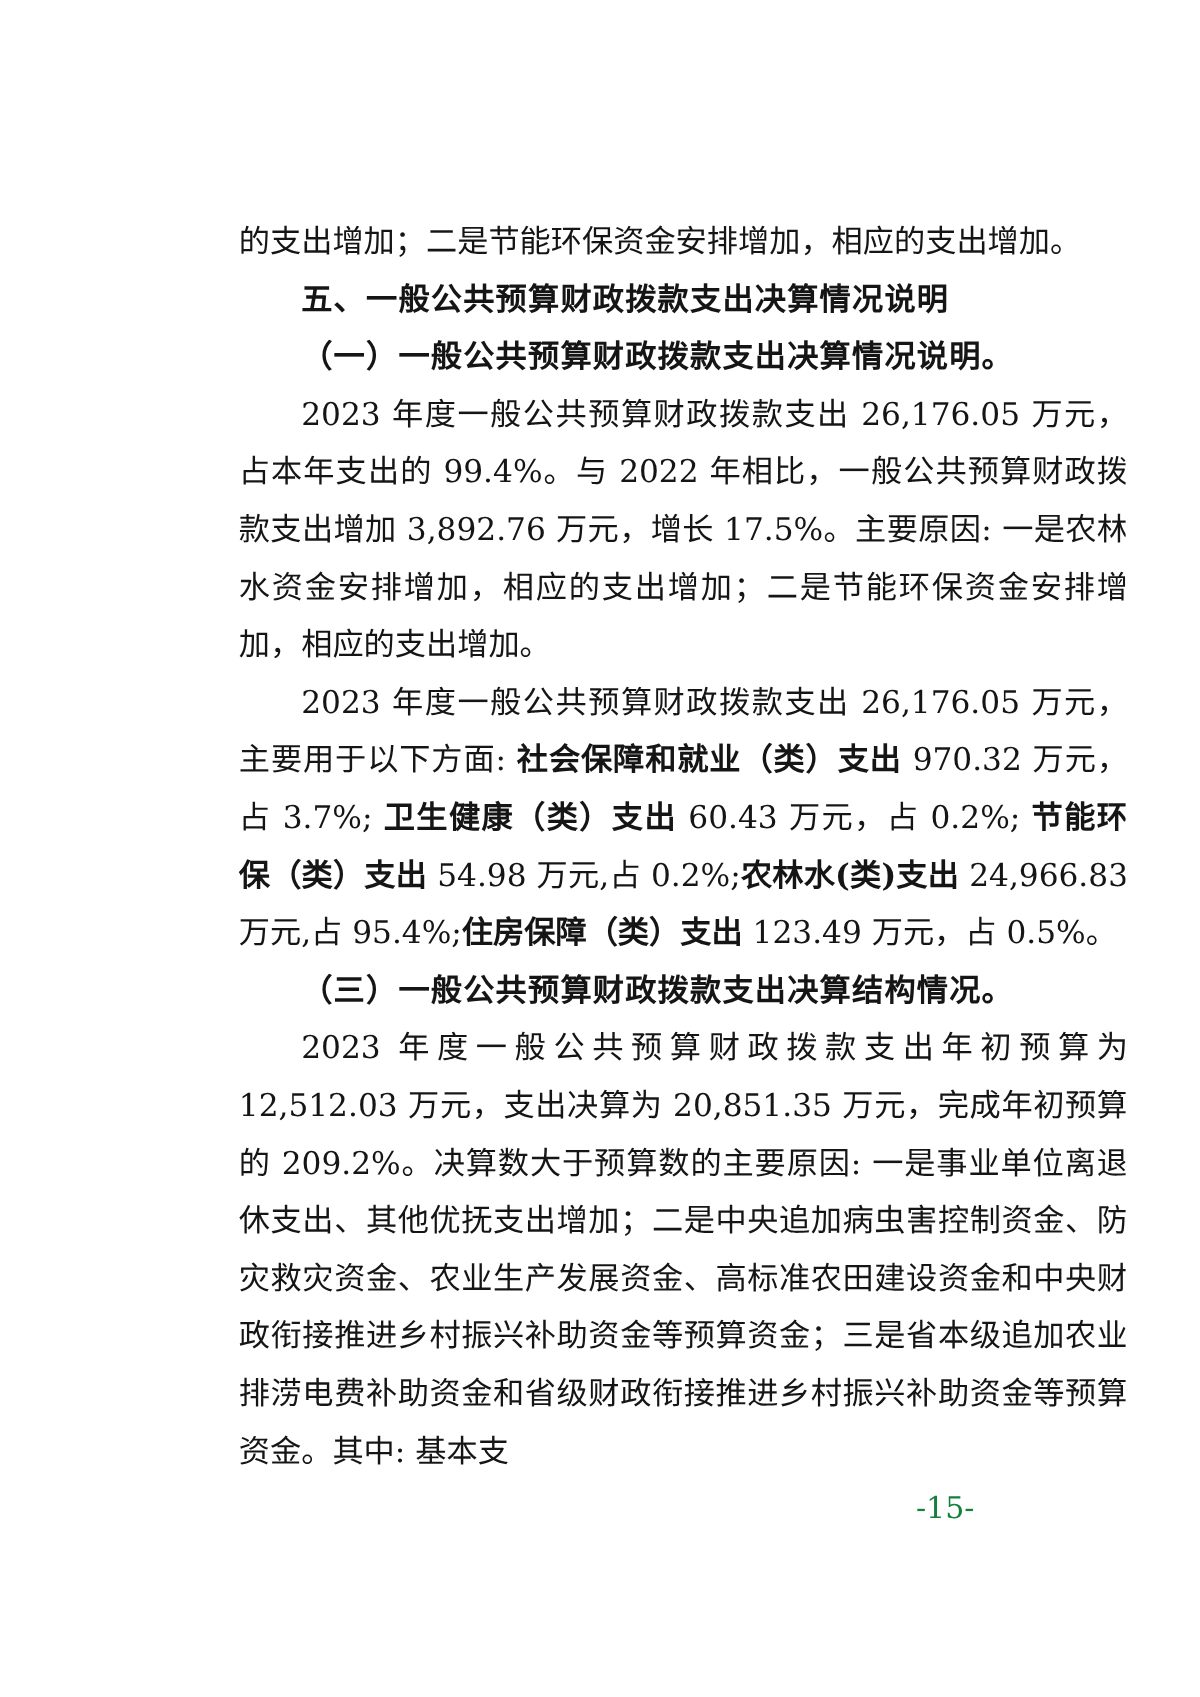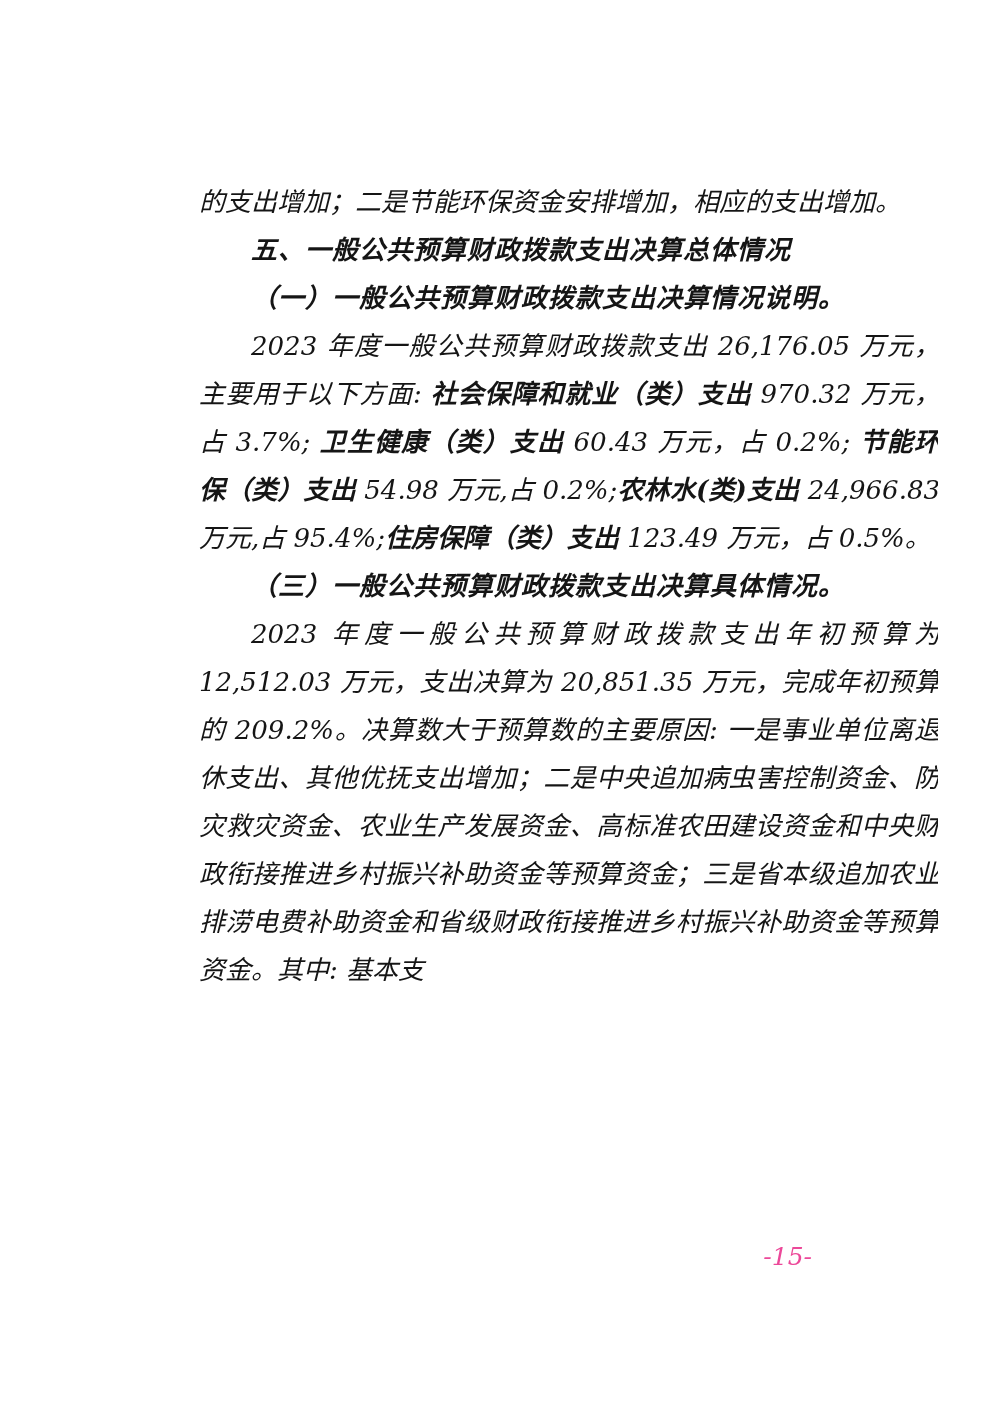--- a/index.html
+++ b/index.html
@@ -7,21 +7,20 @@
     padding: 0;
     background: #ffffff;
   }
   .page {
     position: relative;
     width: 876px;
     height: 1414px;
     margin: 0 auto;
     background: #ffffff;
     overflow: hidden;
-    font-style: italic;
   }
   .doc-body {
     position: absolute;
     left: 137px;
     top: 178px;
     width: 741px;
     font-family: "DejaVu Serif", "Liberation Serif", serif;
     font-size: 26px;
     line-height: 48px;
     color: #151515;
@@ -48,29 +47,30 @@
   .bold-run {
     font-weight: bold;
   }
   .page-number {
     position: absolute;
     top: 1241px;
     right: 126px;
     font-family: "DejaVu Serif", "Liberation Serif", serif;
     font-size: 25px;
     line-height: 32px;
-    color: #ec4899;
+    color: #15803d;
   }
 </style>
 </head>
 <body>
 
 <div class="page">
   <div class="doc-body">
       <p class="continuation"><span>的支出增加；二是节能环保资金安排增加，相应的支出增加。</span></p>
-      <p class="heading1"><span class="bold-run">五、一般公共预算财政拨款支出决算总体情况</span></p>
+      <p class="heading1"><span class="bold-run">五、一般公共预算财政拨款支出决算情况说明</span></p>
       <p class="heading2"><span class="bold-run">（一）一般公共预算财政拨款支出决算情况说明。</span></p>
+      <p class="body"><span>2023 年度一般公共预算财政拨款支出 26,176.05 万元，占本年支出的 99.4%。与 2022 年相比，一般公共预算财政拨款支出增加 3,892.76 万元，增长 17.5%。主要原因: 一是农林水资金安排增加，相应的支出增加；二是节能环保资金安排增加，相应的支出增加。</span></p>
       <p class="body"><span>2023 年度一般公共预算财政拨款支出 26,176.05 万元，主要用于以下方面: </span><span class="bold-run">社会保障和就业（类）支出</span><span> 970.32 万元，占 3.7%; </span><span class="bold-run">卫生健康（类）支出</span><span> 60.43 万元，占 0.2%; </span><span class="bold-run">节能环保（类）支出</span><span> 54.98 万元,占 0.2%;</span><span class="bold-run">农林水(类)支出</span><span> 24,966.83 万元,占 95.4%;</span><span class="bold-run">住房保障（类）支出</span><span> 123.49 万元，占 0.5%。</span></p>
-      <p class="heading2"><span class="bold-run">（三）一般公共预算财政拨款支出决算具体情况。</span></p>
+      <p class="heading2"><span class="bold-run">（三）一般公共预算财政拨款支出决算结构情况。</span></p>
       <p class="body"><span>2023 年度一般公共预算财政拨款支出年初预算为 12,512.03 万元，支出决算为 20,851.35 万元，完成年初预算的 209.2%。决算数大于预算数的主要原因: 一是事业单位离退休支出、其他优抚支出增加；二是中央追加病虫害控制资金、防灾救灾资金、农业生产发展资金、高标准农田建设资金和中央财政衔接推进乡村振兴补助资金等预算资金；三是省本级追加农业排涝电费补助资金和省级财政衔接推进乡村振兴补助资金等预算资金。其中: 基本支</span></p>
     </div>
   <div class="page-number">-15-</div>
 </div>
 
 </body></html>

